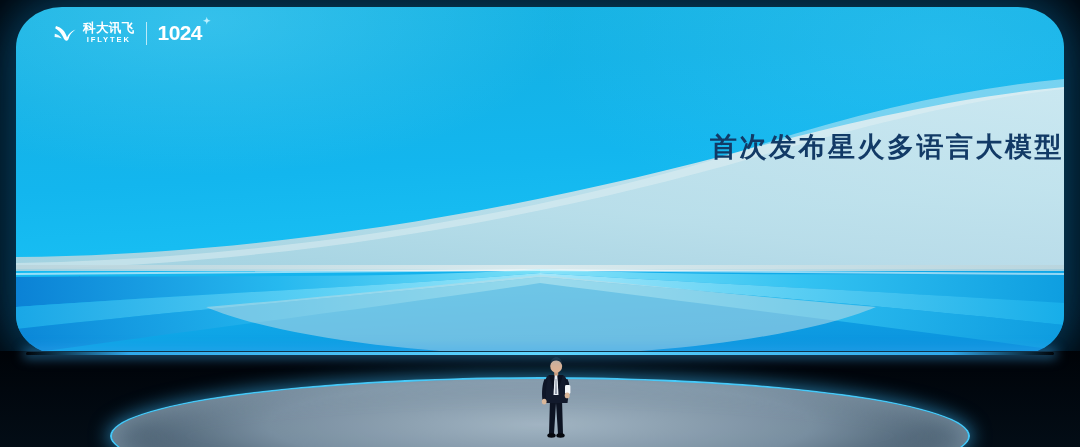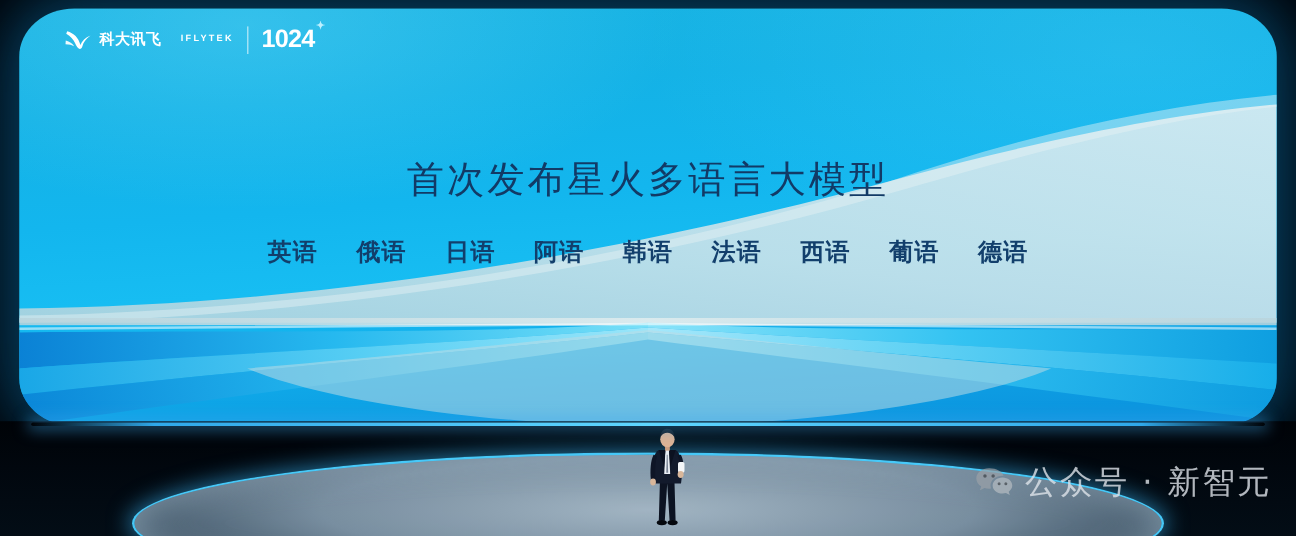--- a/index.html
+++ b/index.html
@@ -53,21 +53,21 @@
   }
 
   
   #logo-bar {
     position:absolute; left:38px; top:14px;
     display:flex; align-items:center; gap:11px;
     z-index:8;
   }
   .iflytek-lockup { display:flex; align-items:center; gap:5px; }
   .iflytek-mark { width:24px; height:19px; display:block; }
-  .iflytek-words { display:flex; flex-direction:row; line-height:1;gap:16px; }
+  .iflytek-words { display:flex; flex-direction:column; line-height:1; }
   .iflytek-cn {
     font-size:12.5px; font-weight:700; color:#ffffff;
     letter-spacing:0.4px; white-space:nowrap;
     font-family:"DejaVu Sans","Liberation Sans",sans-serif;
   }
   .iflytek-en {
     font-size:7.6px; font-weight:700; color:#ffffff;
     letter-spacing:1.9px; margin-top:1.5px; white-space:nowrap;text-align:center;
   }
   .logo-divider { width:1px; height:23px; background:rgba(255,255,255,0.68); }
@@ -78,23 +78,23 @@
     font-family:Liberation Sans, sans-serif;
   }
   .event-logo-spark {
     position:absolute; right:-8px; top:-5px;
     font-size:9px; color:#bdf0ff; font-weight:700;
   }
 
   
   #slide-title {
     position:absolute; left:0; right:0; top:122px;
-    text-align:center;
-    font-family:"DejaVu Sans","Liberation Sans",sans-serif;
-    font-size:31px; font-weight:400; letter-spacing:2.5px;
+    text-align:right;
+    font-family:"DejaVu Sans","Liberation Sans",sans-serif;
+    font-size:27px; font-weight:700; letter-spacing:2.5px;
     color:#123a66;
     z-index:7;
   }
   #language-row {
     position:absolute; left:0; right:0; top:190px;
     display:flex; justify-content:center; align-items:center;
     gap:32px;
     z-index:7;
   }
   .language-chip {
@@ -227,31 +227,20 @@
       <div class="logo-divider"></div>
 
       <div class="event-logo">
         <span>1024</span>
         <span class="event-logo-spark">✦</span>
       </div>
     </div>
 
     <div id="slide-title">首次发布星火多语言大模型</div>
 
-    <div id="language-row">
-      <span class="language-chip">英语</span>
-      <span class="language-chip">俄语</span>
-      <span class="language-chip">日语</span>
-      <span class="language-chip">阿语</span>
-      <span class="language-chip">韩语</span>
-      <span class="language-chip">法语</span>
-      <span class="language-chip">西语</span>
-      <span class="language-chip">葡语</span>
-      <span class="language-chip">德语</span>
-    </div>
   </div>
 
   <div id="screen-underglow"></div>
 
   <div id="stage-floor">
     <div id="floor-disc"></div>
   </div>
 
   <svg id="speaker" viewBox="0 0 40 84">
 
@@ -274,30 +263,14 @@
     <ellipse cx="8.2" cy="46.6" rx="2.4" ry="2.9" fill="#d9b79a"></ellipse>
 
     <rect x="29" y="30" width="5.4" height="9" rx="1.4" fill="#f3f6f8"></rect>
     <ellipse cx="31.2" cy="40.4" rx="2.5" ry="2.9" fill="#d9b79a"></ellipse>
 
     <rect x="18.2" y="15.5" width="4" height="5" fill="#c89d80"></rect>
     <ellipse cx="20.2" cy="11" rx="6" ry="6.8" fill="#dcb294"></ellipse>
     <path d="M14.3,9.2 C14.6,4.2 17.2,2.2 20.3,2.2 C23.4,2.2 26,4.4 26.1,9.4 C24.2,6.4 22.4,5.6 20.1,5.6 C17.8,5.6 15.9,6.6 14.3,9.2 Z" fill="#141a22"></path>
   </svg>
 
-  <div id="watermark">
-    <svg id="wechat-icon" viewBox="0 0 31 26">
-      <path d="M11.4,1.2 C5.3,1.2 0.6,5.1 0.6,9.7 C0.6,12.4 2.2,14.8 4.7,16.3 L3.6,19.6 L7.4,17.7
-               C8.6,18.0 9.9,18.2 11.4,18.2 C11.9,18.2 12.4,18.2 12.9,18.1
-               C12.6,17.3 12.4,16.4 12.4,15.5 C12.4,11.0 16.9,7.4 22.4,7.4
-               C22.7,7.4 23.0,7.4 23.3,7.5 C22.3,3.9 17.3,1.2 11.4,1.2 Z" fill="#9aa1a8"></path>
-      <circle cx="7.8" cy="7.6" r="1.45" fill="#000000" opacity="0.55"></circle>
-      <circle cx="14.6" cy="7.6" r="1.45" fill="#000000" opacity="0.55"></circle>
-      <path d="M30.6,15.6 C30.6,11.9 26.9,8.9 22.4,8.9 C17.9,8.9 14.2,11.9 14.2,15.6
-               C14.2,19.3 17.9,22.3 22.4,22.3 C23.4,22.3 24.4,22.1 25.3,21.9
-               L28.5,23.5 L27.6,20.7 C29.4,19.4 30.6,17.6 30.6,15.6 Z" fill="#b4bbc1"></path>
-      <circle cx="19.6" cy="14.2" r="1.25" fill="#000000" opacity="0.55"></circle>
-      <circle cx="25.2" cy="14.2" r="1.25" fill="#000000" opacity="0.55"></circle>
-    </svg>
-    <span id="watermark-text">公众号 · 新智元</span>
-  </div>
 
 </div>
 
 </body></html>

